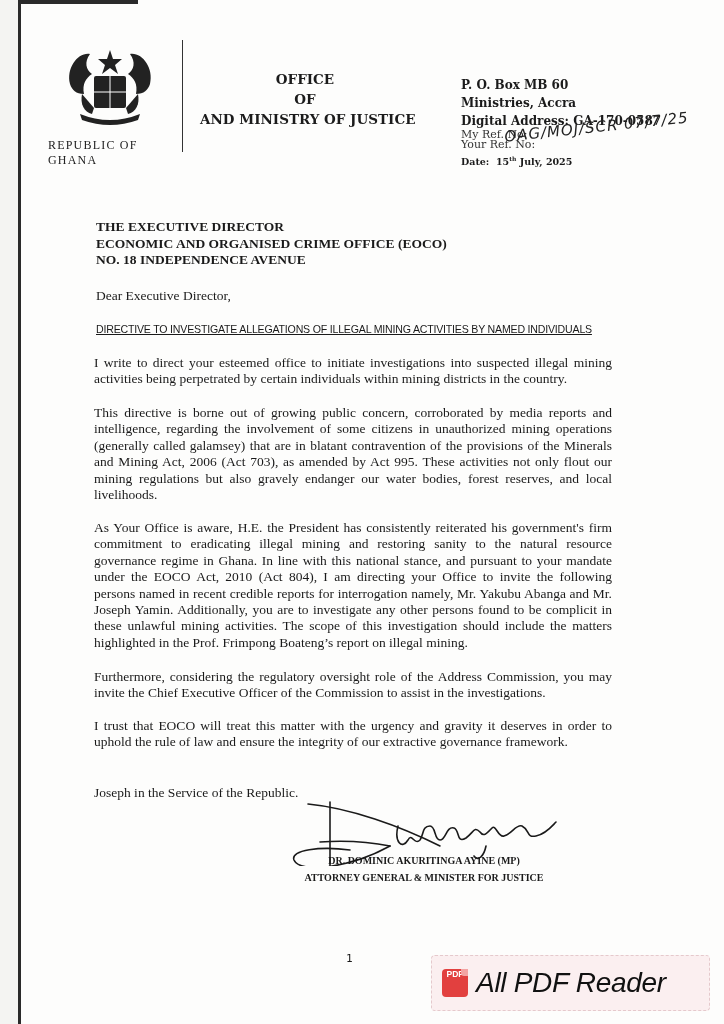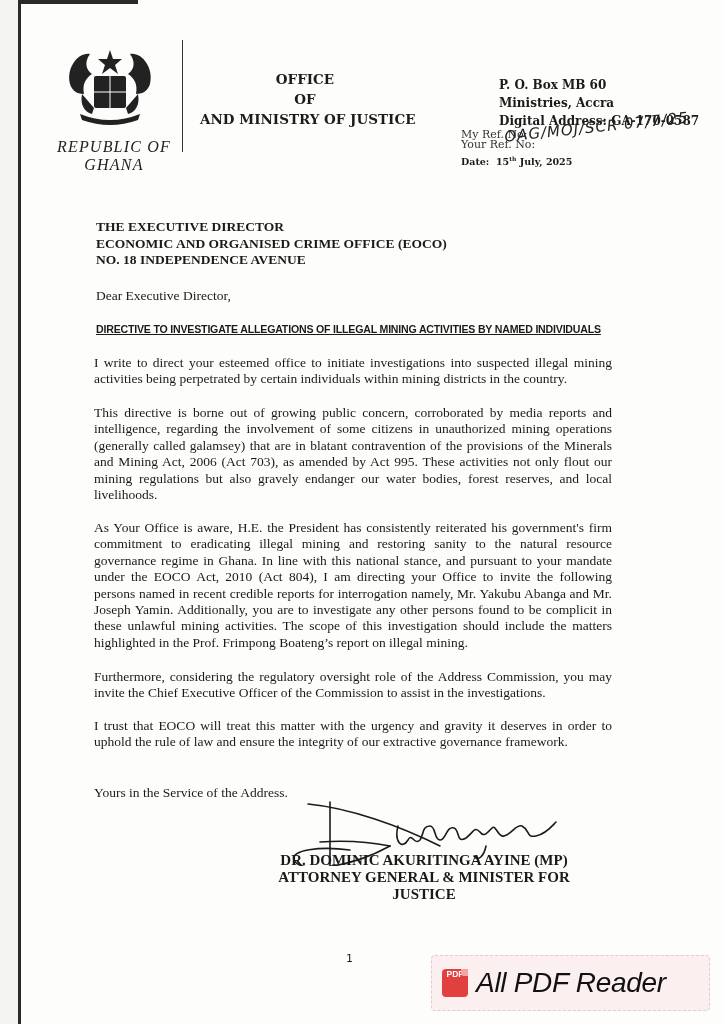--- a/index.html
+++ b/index.html
@@ -13,65 +13,65 @@
       background:#fdfdfc;
       border-left:3px solid #2a2a2a;
     }
     .top-edge {
       position:absolute; left:18px; top:0; width:120px; height:4px; background:#2a2a2a;
     }
     .coat {
       position:absolute; left:62px; top:44px; width:96px; height:86px;
     }
     .republic {
-      position:absolute; left:48px; top:138px; width:132px; text-align:center;
-      font-family:"Liberation Serif", serif; font-size:16px; letter-spacing:1.2px; color:#222;font-style:italic;
+      position:absolute; left:48px; top:138px; width:132px; 
+      font-family:"Liberation Serif", serif; font-size:12px; letter-spacing:1.2px; color:#222;
     }
     .vrule { position:absolute; left:182px; top:40px; width:1px; height:112px; background:#333; }
     .office {
       position:absolute; left:200px; top:69px; width:210px; text-align:center;
       font-family:"DejaVu Serif", serif; font-weight:bold; font-size:13.5px; line-height:20px; color:#1b1b1b;
     }
     .office div { white-space:nowrap; }
     .addr {
       position:absolute; left:461px; top:76px; width:240px;
       font-family:"DejaVu Serif", serif; font-weight:bold; color:#1b1b1b;
     }
-    .addr .l1 { font-size:12px; line-height:18px;margin-left:38px; }
+    .addr .l1 { font-size:12px; line-height:18px; }
     .addr .small { font-size:11px; font-weight:normal; line-height:10px; color:#333; }
     .addr .date { font-size:9.5px; line-height:14px; margin-top:2px; }
     .addr .date sup { font-size:6px; }
     .handref {
       position:absolute; left:504px; top:118px; font-family:"DejaVu Sans", sans-serif;
       font-size:15px; color:#222; transform:rotate(-6deg); letter-spacing:1px; font-style:italic;
     }
     .recipient {
       position:absolute; left:96px; top:206px;
       font-family:"Liberation Serif", serif; font-weight:bold; font-size:13.5px; line-height:16.5px;margin-top:13px;
     }
     .salutation { position:absolute; left:96px; top:288px; font-size:13.5px; }
     .subject {
       position:absolute; left:96px; top:323px;
-      font-family:"Liberation Sans", sans-serif; font-weight:bold; font-size:10.6px; text-decoration:underline;
+      font-family:"Liberation Sans", sans-serif; font-weight:normal; font-size:10.6px; text-decoration:underline;
       letter-spacing:-0.2px; white-space:nowrap;
     }
     .para {
       position:absolute; left:94px; width:518px;
       font-size:13.5px; line-height:16.4px; text-align:justify;
     }
     .p1 { top:355px; }
     .p2 { top:405px; }
     .p3 { top:520px; }
     .p4 { top:669px; }
     .p5 { top:718px; }
     .closing { position:absolute; left:94px; top:785px; font-size:13.5px; }
     .signature { position:absolute; left:290px; top:796px; width:270px; height:70px; }
     .signer {
       position:absolute; left:254px; top:852px; width:340px; text-align:center;
-      font-weight:bold; font-size:15px; line-height:17px;
+      font-weight:bold; font-size:10px; line-height:17px;
     }
     .pagenum { position:absolute; left:346px; top:952px; font-family:"DejaVu Sans Mono", monospace; font-size:11px; }
     .badge {
       position:absolute; left:431px; top:955px; width:277px; height:54px;
       background:#fbeff0; border:1px dashed #e5c9cc; border-radius:4px;
       display:flex; align-items:center;
     }
     .pdf-icon {
       margin-left:10px; width:26px; height:28px; background:#e2403f; border-radius:4px;
       color:#fff; font-family:"Liberation Sans", sans-serif; font-weight:bold; font-size:8.5px;
@@ -137,21 +137,21 @@
 
 <div class="salutation">Dear Executive Director,</div>
 <div class="subject">DIRECTIVE TO INVESTIGATE ALLEGATIONS OF ILLEGAL MINING ACTIVITIES BY NAMED INDIVIDUALS</div>
 
 <div class="para p1">I write to direct your esteemed office to initiate investigations into suspected illegal mining activities being perpetrated by certain individuals within mining districts in the country.</div>
 <div class="para p2">This directive is borne out of growing public concern, corroborated by media reports and intelligence, regarding the involvement of some citizens in unauthorized mining operations (generally called galamsey) that are in blatant contravention of the provisions of the Minerals and Mining Act, 2006 (Act 703), as amended by Act 995. These activities not only flout our mining regulations but also gravely endanger our water bodies, forest reserves, and local livelihoods.</div>
 <div class="para p3">As Your Office is aware, H.E. the President has consistently reiterated his government's firm commitment to eradicating illegal mining and restoring sanity to the natural resource governance regime in Ghana. In line with this national stance, and pursuant to your mandate under the EOCO Act, 2010 (Act 804), I am directing your Office to invite the following persons named in recent credible reports for interrogation namely, Mr. Yakubu Abanga and Mr. Joseph Yamin. Additionally, you are to investigate any other persons found to be complicit in these unlawful mining activities. The scope of this investigation should include the matters highlighted in the Prof. Frimpong Boateng’s report on illegal mining.</div>
 <div class="para p4">Furthermore, considering the regulatory oversight role of the Address Commission, you may invite the Chief Executive Officer of the Commission to assist in the investigations.</div>
 <div class="para p5">I trust that EOCO will treat this matter with the urgency and gravity it deserves in order to uphold the rule of law and ensure the integrity of our extractive governance framework.</div>
 
-<div class="closing">Yours in the Service of the Address.</div>
+<div class="closing">Joseph in the Service of the Republic.</div>
 
 <svg class="signature" viewBox="0 0 270 70">
   <g fill="none" stroke="#1a1a1a" stroke-width="1.6" stroke-linecap="round">
     <path d="M18,8 C60,12 110,30 150,50"></path>
     <path d="M40,6 L40,70"></path>
     <path d="M30,46 C60,44 80,46 100,50"></path>
     <path d="M100,50 C60,72 10,78 4,64 C0,54 30,50 60,54"></path>
     <path d="M108,30 C104,46 112,54 118,44 C122,36 124,50 130,44 C134,38 132,30 140,30 C146,30 144,44 150,44 C156,44 156,30 164,32 C170,34 166,48 176,42 C184,36 184,30 190,36 C194,42 198,36 202,32 C206,28 208,42 214,40 C222,38 226,28 232,30 C240,34 236,42 246,40 C256,38 262,30 266,26"></path>
     <path d="M196,50 C194,60 188,66 184,60"></path>
   </g>

